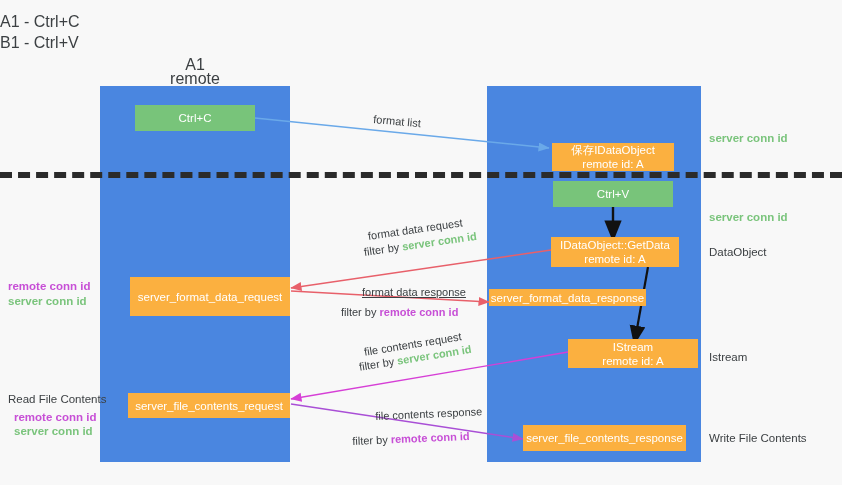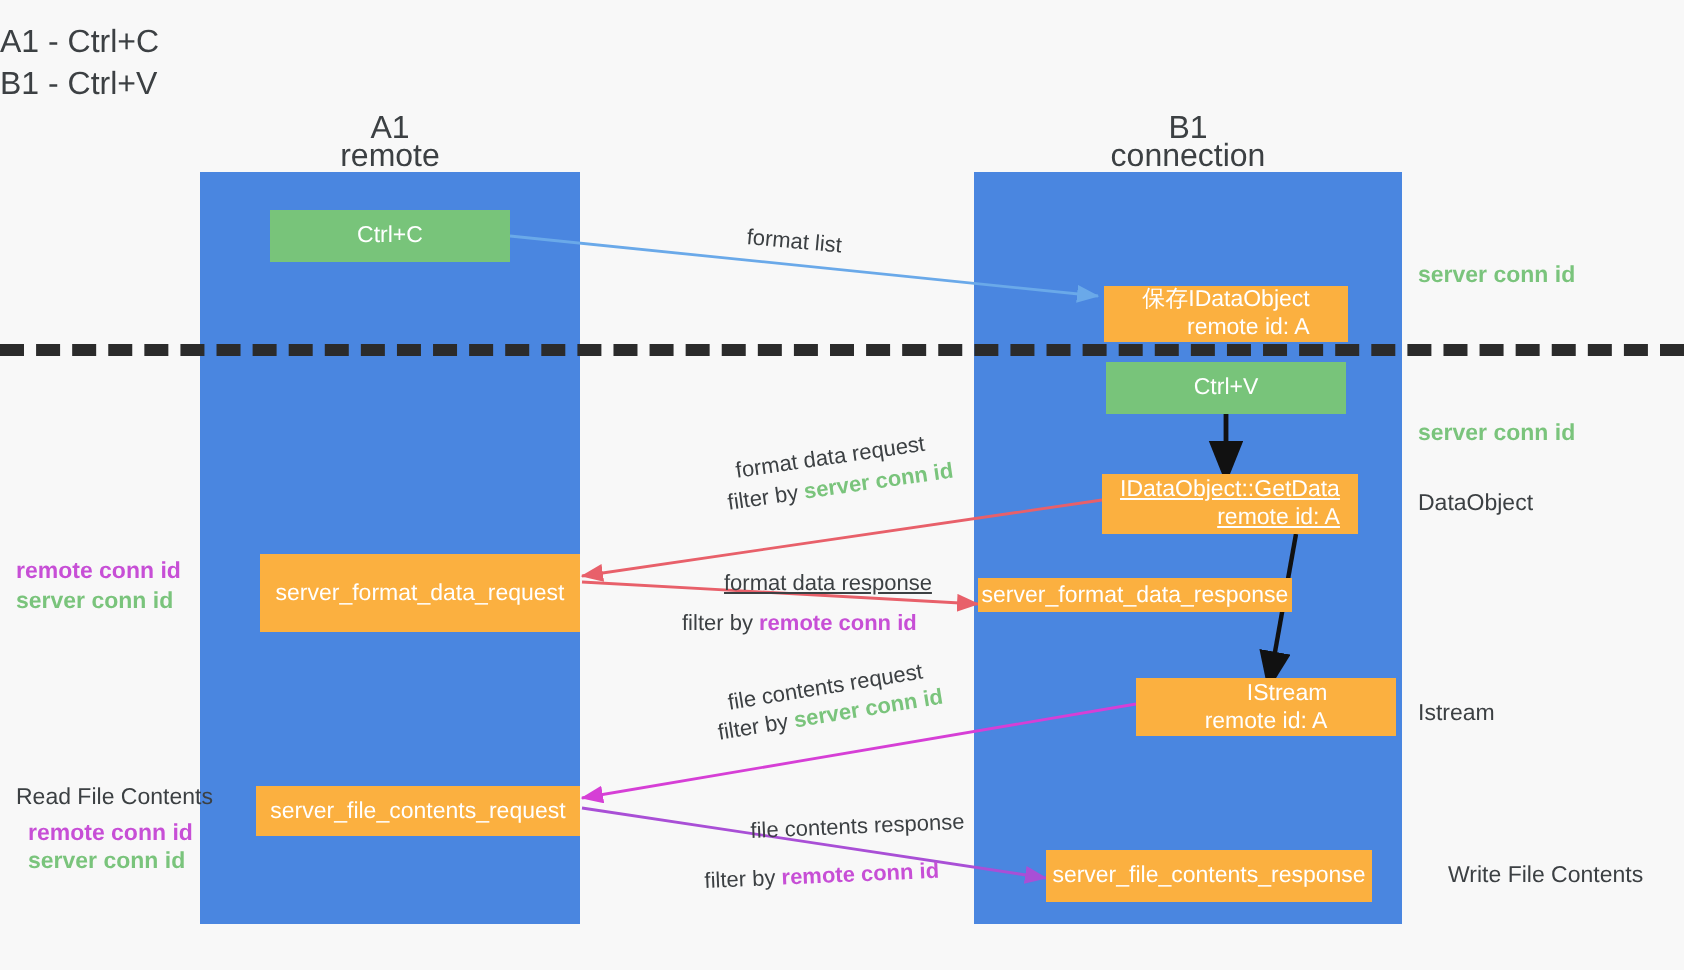--- a/index.html
+++ b/index.html
@@ -21,21 +21,21 @@
 
   .col-head{
     position:absolute;text-align:center;color:#3c4043;
     font-size:16px;line-height:14px;white-space:pre-line;
   }
 
   .lane{position:absolute;background:#4a86e0;}
 
   .box{
     position:absolute;display:flex;align-items:center;justify-content:center;
-    text-align:right;color:#ffffff;font-size:11.5px;line-height:14px;
+    text-align:center;color:#ffffff;font-size:11.5px;line-height:14px;
     white-space:pre-line;box-sizing:border-box;
   }
   .box.orange{background:#fbb040;}
   .box.green{background:#78c47a;}
 
   .side-label{
     position:absolute;font-size:11.5px;line-height:15px;white-space:pre-line;
   }
   .lbl-green{color:#7ac47c;font-weight:bold;}
   .lbl-purple{color:#c74fd6;font-weight:bold;}
@@ -59,22 +59,20 @@
 </head>
 <body>
 
 <div id="stage">
 
   <div class="title">A1 - Ctrl+C
 B1 - Ctrl+V</div>
 
   <div class="col-head" style="left:100px;top:58px;width:190px;">A1
 remote</div>
-  <div class="col-head" style="left:487px;top:58px;width:214px;">B1
-connection</div>
 
   <div class="lane" style="left:100px;top:86px;width:190px;height:376px;"></div>
   <div class="lane" style="left:487px;top:86px;width:214px;height:376px;"></div>
 
   <svg class="overlay">
     <defs>
       <marker id="ah-blue" markerWidth="9" markerHeight="9" refX="7.5" refY="3.2" orient="auto">
         <path d="M0,0 L8,3.2 L0,6.4 z" fill="#6aa9e9"></path>
       </marker>
       <marker id="ah-red" markerWidth="9" markerHeight="9" refX="7.5" refY="3.2" orient="auto">
@@ -108,39 +106,39 @@
 
   <div class="dash-line"></div>
 
   <div class="box green" style="left:135px;top:105px;width:120px;height:26px;">Ctrl+C</div>
 
   <div class="box orange" style="left:552px;top:128px;width:122px;height:28px;margin-top:15px;">保存IDataObject
 remote id: A</div>
 
   <div class="box green" style="left:553px;top:181px;width:120px;height:26px;">Ctrl+V</div>
 
-  <div class="box orange" style="left:551px;top:237px;width:128px;height:30px;text-decoration:underline;">IDataObject::GetData
+  <div class="box orange" style="left:551px;top:237px;width:128px;height:30px;">IDataObject::GetData
 remote id: A</div>
 
   <div class="box orange" style="left:568px;top:339px;width:130px;height:29px;">IStream
 remote id: A</div>
 
   <div class="box orange" style="left:130px;top:277px;width:160px;height:39px;">server_format_data_request</div>
 
   <div class="box orange" style="left:489px;top:289px;width:157px;height:17px;">server_format_data_response</div>
 
   <div class="box orange" style="left:128px;top:393px;width:162px;height:25px;">server_file_contents_request</div>
 
   <div class="box orange" style="left:523px;top:425px;width:163px;height:26px;">server_file_contents_response</div>
 
   <div class="side-label lbl-green" style="left:709px;top:131px;">server conn id</div>
   <div class="side-label lbl-green" style="left:709px;top:210px;">server conn id</div>
   <div class="side-label lbl-dark" style="left:709px;top:245px;">DataObject</div>
   <div class="side-label lbl-dark" style="left:709px;top:350px;">Istream</div>
-  <div class="side-label lbl-dark" style="left:724px;top:431px;">Write File Contents</div>
+  <div class="side-label lbl-dark" style="left:709px;top:431px;">Write File Contents</div>
 
   <div class="side-label lbl-purple" style="left:8px;top:279px;">remote conn id</div>
   <div class="side-label lbl-green" style="left:8px;top:294px;">server conn id</div>
 
   <div class="side-label lbl-dark" style="left:8px;top:392px;">Read File Contents</div>
   <div class="side-label lbl-purple" style="left:14px;top:410px;">remote conn id</div>
   <div class="side-label lbl-green" style="left:14px;top:424px;">server conn id</div>
 
   <div class="arrow-label" style="left:374px;top:112px;transform:rotate(5.2deg);">format list</div>
 

